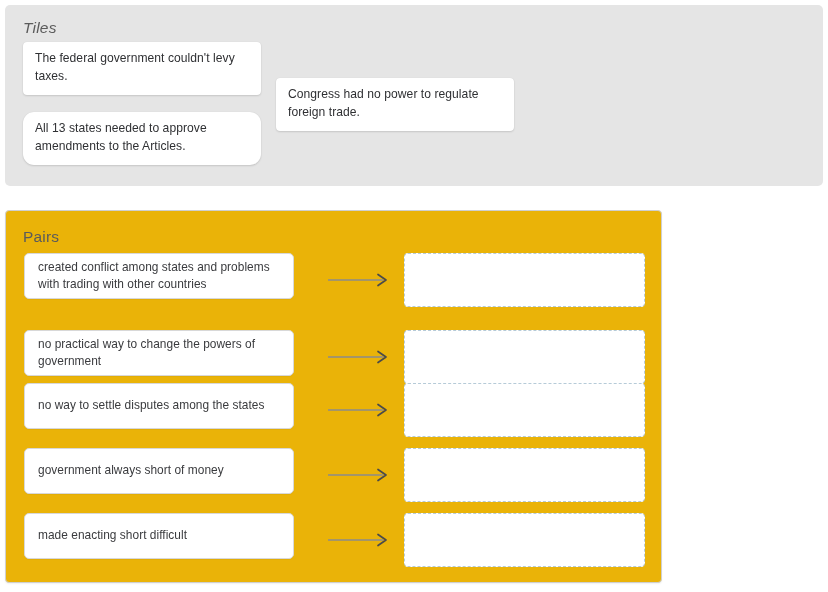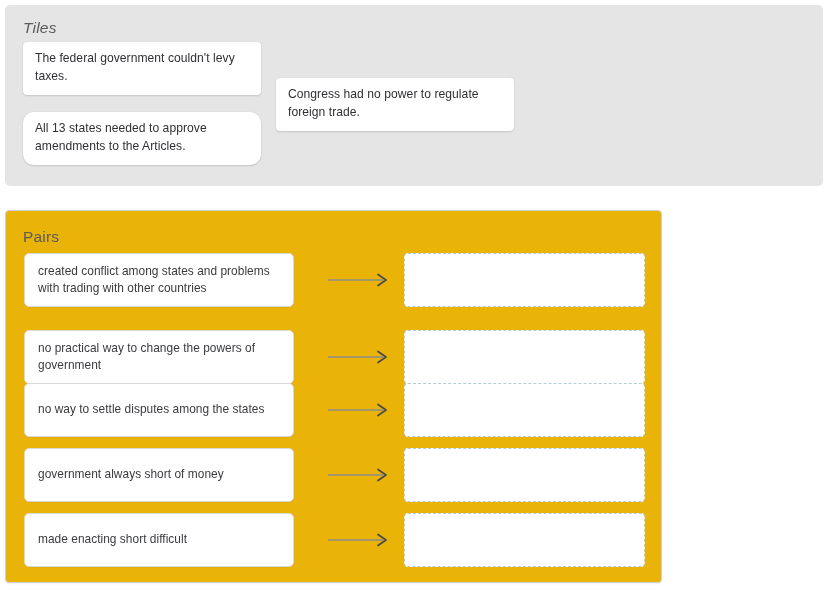--- a/index.html
+++ b/index.html
@@ -82,21 +82,21 @@
     width: 635px;
     height: 54px;
     display: block;
   }
 
   .pair-source {
     position: absolute;
     left: 0;
     top: 0;
     width: 270px;
-    height: 54px;
+    height: 46px;
     background: #ffffff;
     border: 1px solid #d8d8d8;
     border-radius: 5px;
     padding: 7px 12px 7px 13px;
     display: flex;
     align-items: center;
     box-shadow: 0 1px 1px rgba(0,0,0,0.035);
   }
 
   .pair-source-text {

